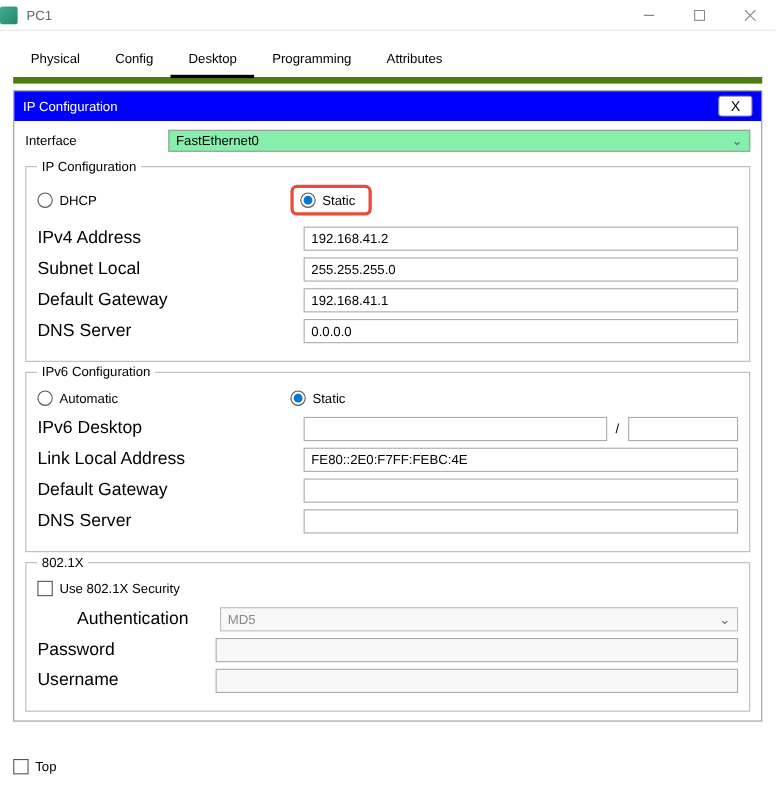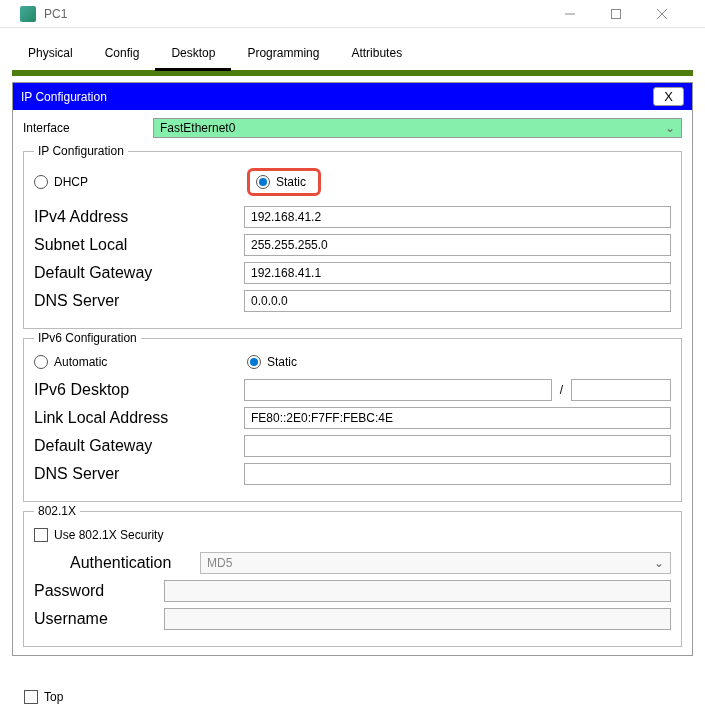--- a/index.html
+++ b/index.html
@@ -1,51 +1,51 @@
 <!DOCTYPE html>
 <html><head>
   <meta charset="utf-8">
   <style>
     * { box-sizing: border-box; margin: 0; padding: 0; font-family: -apple-system, "Segoe UI", Arial, sans-serif; font-size: 12px; }
     body { background: #fff; width: 705px; height: 714px; overflow: hidden; }
-    .titlebar { height: 28px; display: flex; align-items: center; padding: 0 20px; border-bottom: 1px solid #e5e5e5; }
+    .titlebar { height: 28px; display: flex; align-items: center; padding: 0 0; border-bottom: 1px solid #e5e5e5; }
     .titlebar-icon { width: 16px; height: 16px; background: linear-gradient(135deg,#4a9 0%,#286 100%); border-radius: 2px; margin-right: 8px; }
     .titlebar-title { flex: 1; color: #666; }
     .win-controls { display: flex; gap: 0; }
     .win-btn { width: 46px; height: 28px; display: flex; align-items: center; justify-content: center; color: #888; cursor: pointer; }
     .win-btn svg { width: 10px; height: 10px; }
     .content { padding: 10px 12px 0 12px; }
     .tabs { display: flex; border-bottom: 6px solid #4d7c0f; }
     .tab { padding: 8px 16px; cursor: pointer; font-size: 12px; }
     .tab.active { border-bottom: 3px solid #000; font-weight: 500; margin-bottom: -1px; }
     .panel { border: 1px solid #999; margin-top: 6px; padding: 0; }
     .panel-header { background: #0000ff; color: #fff; padding: 4px 8px; display: flex; align-items: center; justify-content: space-between; font-size: 12px; }
     .close-x { background: #fff; color: #000; border-radius: 3px; padding: 1px 10px; font-size: 13px; cursor: pointer; border: 1px solid #999; }
     .body-area { padding: 8px 10px; }
     .row { display: flex; align-items: center; margin-bottom: 6px; }
     .label { width: 130px; font-size: 12px; }
     .iface-row .label { width: 130px; }
     .iface-select { flex: 1; border: 1px solid #999; padding: 2px 6px; font-size: 12px; background: #86efac; position: relative; }
     .chev { position: absolute; right: 6px; top: 50%; transform: translateY(-50%); color: #666; }
     fieldset { border: 1px solid #bbb; margin-top: 2px; padding: 10px 10px; position: relative; }
     legend { font-size: 12px; padding: 0 4px; }
-    .radio-row { display: flex; align-items: center; gap: 3px; margin-bottom: 10px; }
+    .radio-row { display: flex; align-items: center; gap: 20px; margin-bottom: 10px; }
     .radio-pair { display: flex; align-items: center; gap: 6px; }
     .radio-outer { width: 14px; height: 14px; border: 1px solid #555; border-radius: 50%; display: flex; align-items: center; justify-content: center; background: #fff; }
     .radio-inner { width: 8px; height: 8px; border-radius: 50%; }
     .radio-inner.on { background: #0078d4; }
     .highlight-box { border: 3px solid #e74c3c; border-radius: 6px; padding: 4px 12px 4px 6px; display: inline-flex; align-items: center; gap: 6px; }
     .form-row { display: flex; align-items: center; margin-bottom: 6px; }
     .form-label { width: 210px; font-size: 16px; }
-    .form-input { flex: 1; border: 1px solid #aaa; padding: 3px 6px; font-size: 12px; background: #fff; }
+    .form-input { flex: 1; border: 1px solid #aaa; padding: 3px 6px; font-size: 12px; background: #fff; margin-left: 32px; }
     .form-input.disabled { background: #f8f8f8; color: #888; }
     .slash { padding: 0 8px; }
     .ipv6-extra { width: 100px; border: 1px solid #aaa; padding: 3px 6px; font-size: 12px; }
     .checkbox { width: 14px; height: 14px; border: 1px solid #555; background: #fff; margin-right: 6px; display: inline-block; vertical-align: middle; }
-    .footer { position: absolute; bottom: 10px; left: 12px; display: flex; align-items: flex-end; margin-left: 12px; }
+    .footer { position: absolute; bottom: 10px; left: 12px; display: flex; align-items: flex-end; }
     .disabled-select { flex: 1; border: 1px solid #bbb; background: #f8f8f8; color: #888; padding: 3px 6px; position: relative; }
   </style>
 </head>
 <body>
 
 <div class="titlebar">
   <div class="titlebar-icon"></div>
   <div class="titlebar-title">PC1</div>
   <div class="win-controls">
     <div class="win-btn">

